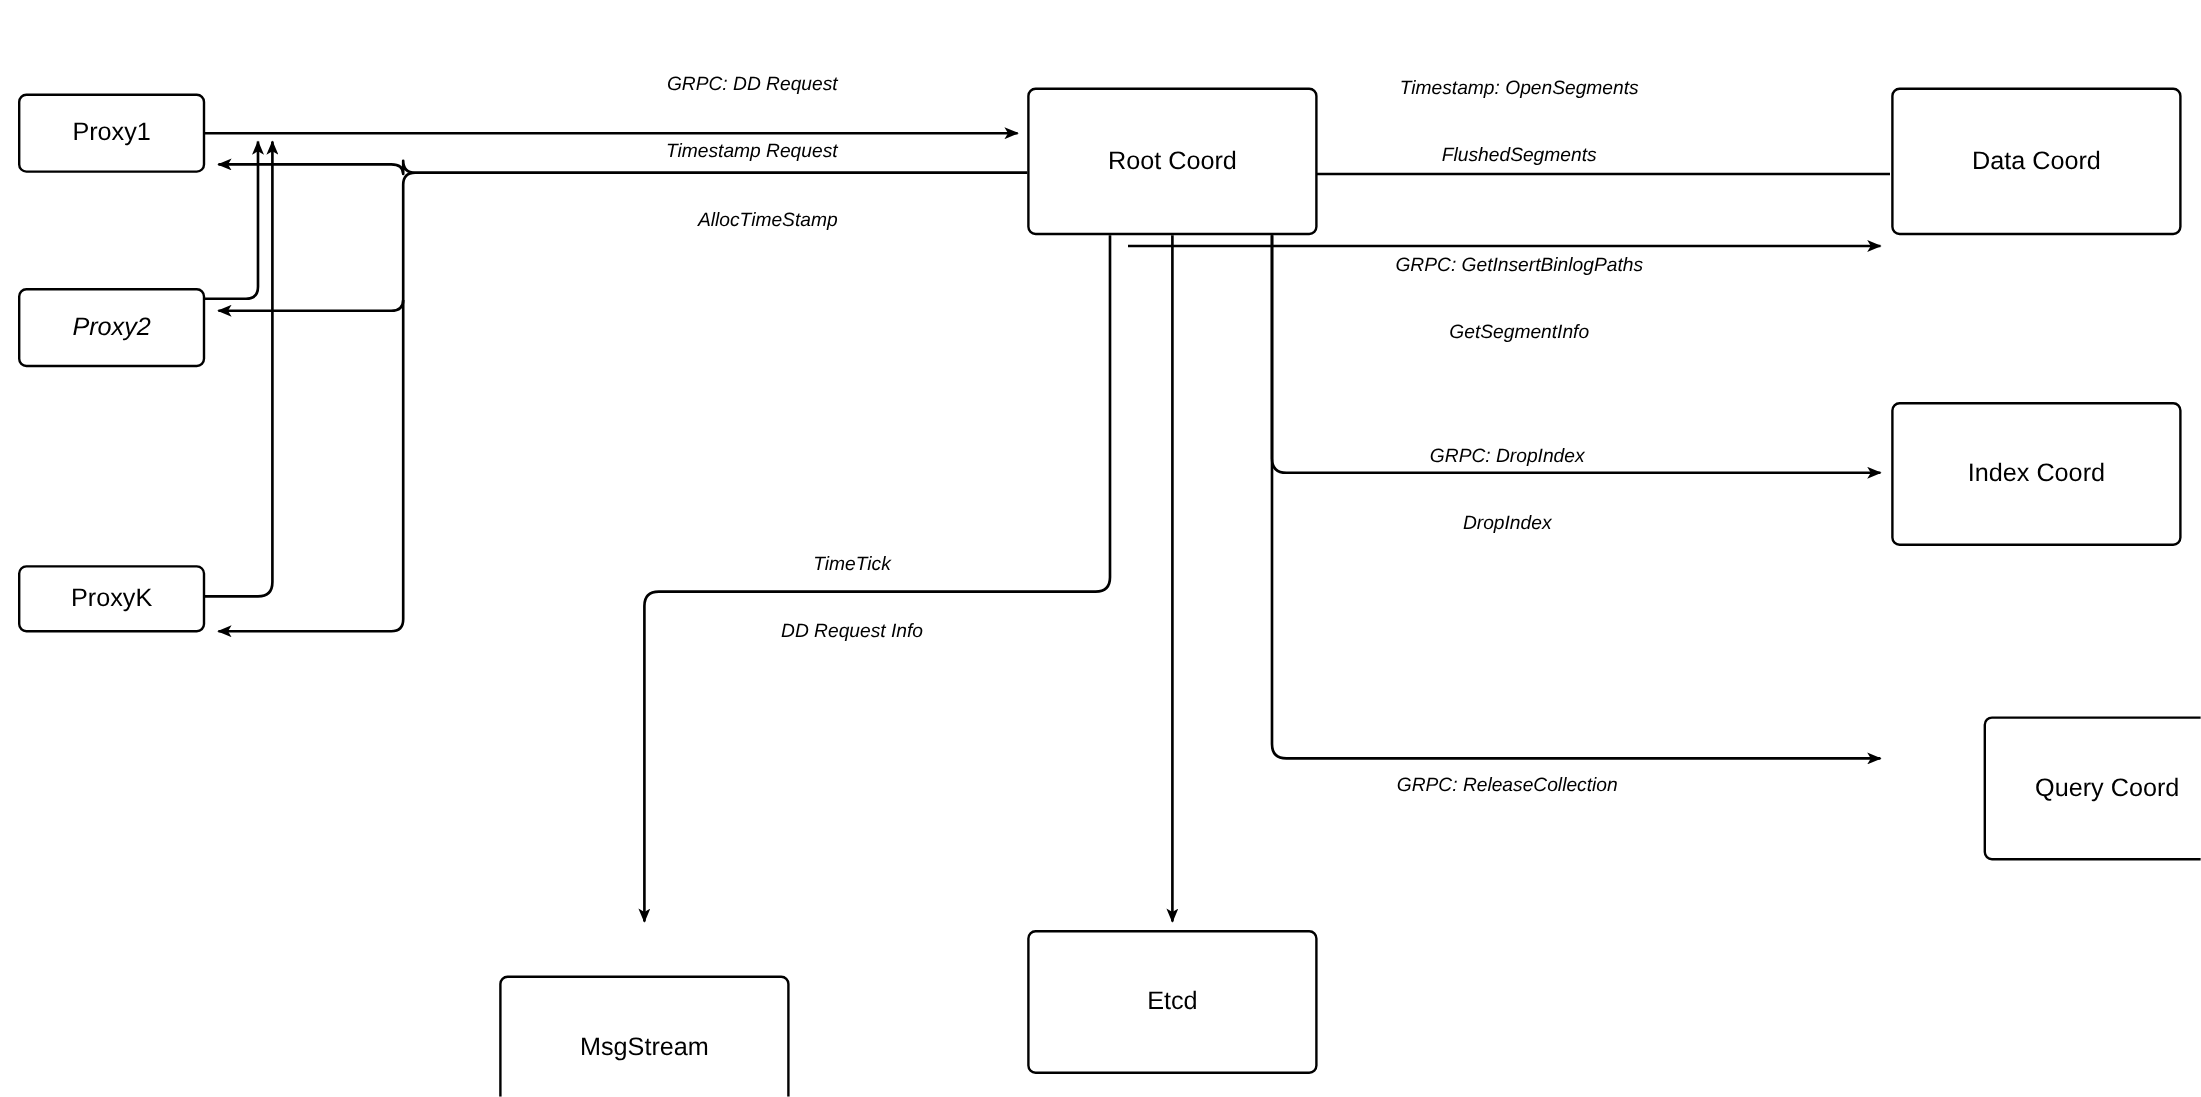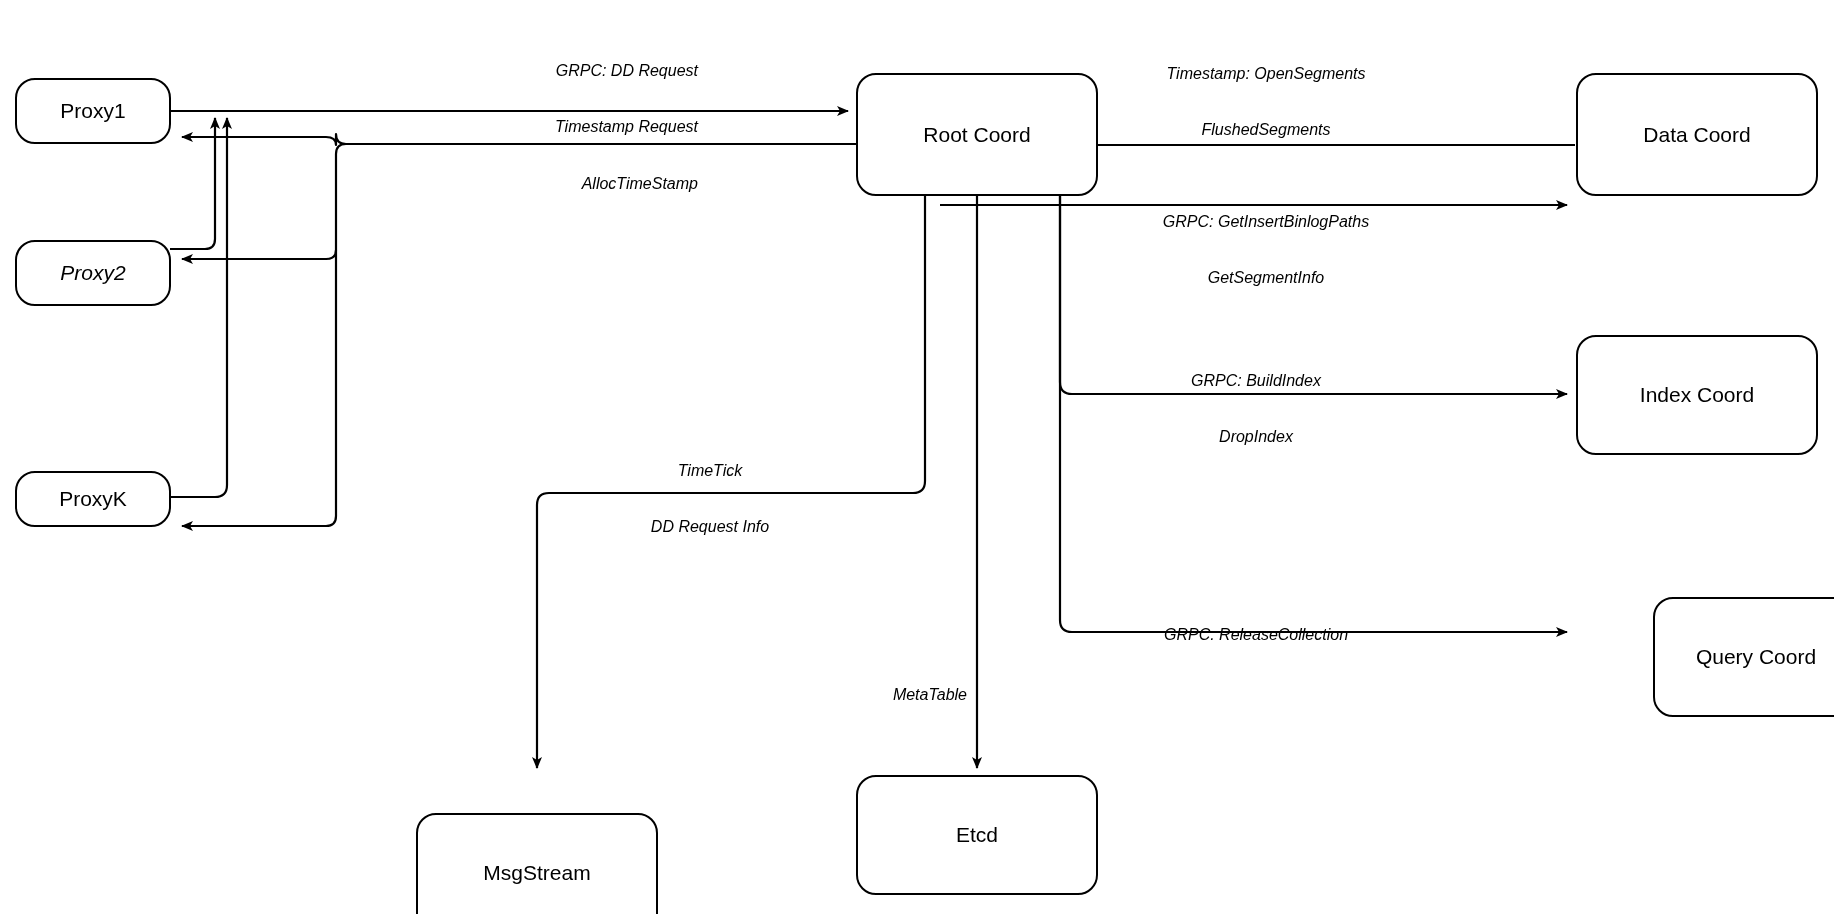--- a/index.html
+++ b/index.html
@@ -19,21 +19,21 @@
     position: absolute;
     top: 0;
     left: 0;
     width: 1834px;
     height: 914px;
   }
   .node {
     position: absolute;
     box-sizing: border-box;
     border: 2px solid #000000;
-    border-radius: 20px;
+    border-radius: 7px;
     background: #ffffff;
     display: flex;
     align-items: center;
     justify-content: center;
     color: #000000;
     font-size: 21px;
     line-height: 1.2;
     text-align: center;
     z-index: 2;
   }
@@ -138,30 +138,27 @@
     <div>Timestamp: OpenSegments</div>
     <div>FlushedSegments</div>
   </div>
 
   <div class="edge-label lbl-center" style="left:1046px; top:175px; width:440px;">
     <div>GRPC: GetInsertBinlogPaths</div>
     <div>GetSegmentInfo</div>
   </div>
 
   <div class="edge-label lbl-center" style="left:1086px; top:334px; width:340px;">
-    <div>GRPC: BuildIndex</div>
+    <div>GRPC: DropIndex</div>
     <div>DropIndex</div>
   </div>
 
-  <div class="edge-label lbl-center" style="left:1086px; top:588px; width:340px;">
+  <div class="edge-label lbl-center" style="left:1086px; top:608px; width:340px;">
     <div>GRPC: ReleaseCollection</div>
   </div>
 
   <div class="edge-label lbl-center" style="left:570px; top:424px; width:280px;">
     <div>TimeTick</div>
     <div>DD Request Info</div>
   </div>
 
-  <div class="edge-label lbl-right" style="left:735px; top:648px; width:232px;">
-    <div>MetaTable</div>
-  </div>
 
 </div>
 
 </body></html>

